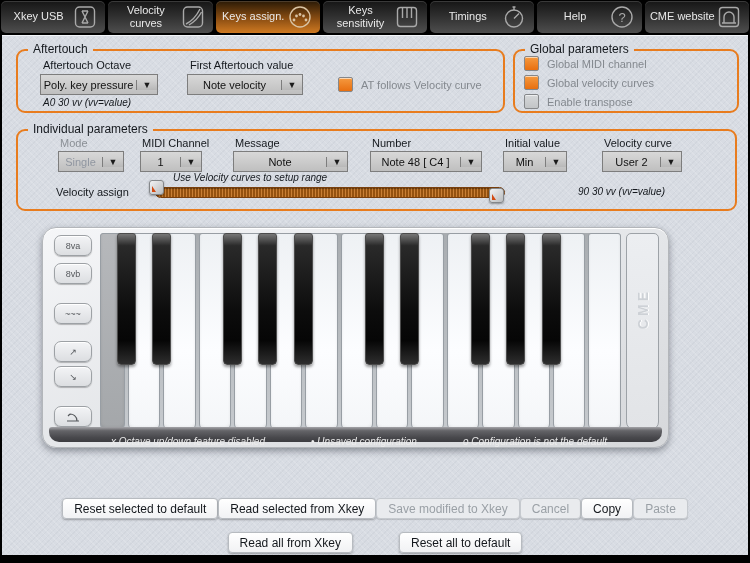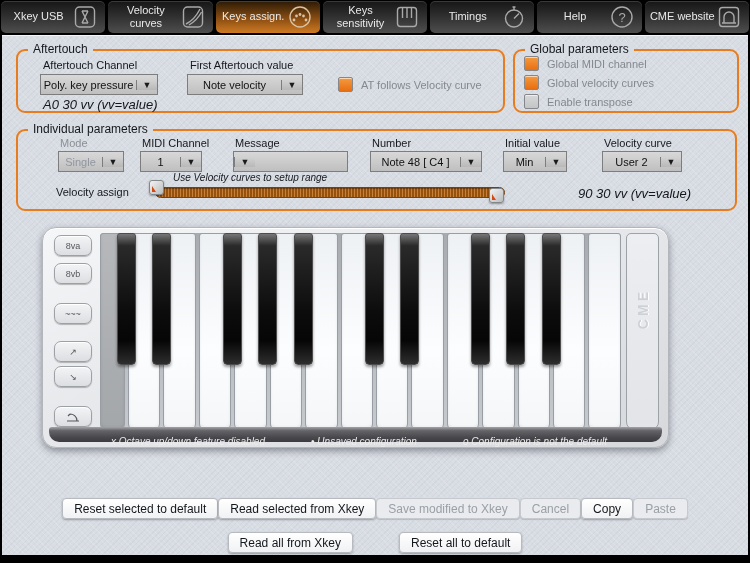--- a/index.html
+++ b/index.html
@@ -20,21 +20,21 @@
   
   .main{position:absolute;top:35px;left:2px;right:2px;bottom:8px;background:#d8dce3;border-top:1px solid #f2f5f9;}
   .main::before{content:"";position:absolute;inset:0;background:repeating-linear-gradient(45deg,rgba(255,255,255,.14) 0 1px,transparent 1px 4px),repeating-linear-gradient(-45deg,rgba(120,128,140,.07) 0 1px,transparent 1px 4px);pointer-events:none;}
 
   
   .group{position:absolute;border:2px solid #e87c1e;border-radius:9px;box-sizing:border-box;}
   .group-legend{position:absolute;top:-9px;left:10px;background:#d8dce3;padding:0 5px;font-size:12px;color:#14181d;white-space:nowrap;}
 
   .fld-label{position:absolute;font-size:11px;color:#14181d;white-space:nowrap;}
   .fld-label.dim{color:#8b9096;}
-  .note{position:absolute;font-size:13px;font-style:italic;color:#14181d;white-space:nowrap;}
+  .note{position:absolute;font-size:10px;font-style:italic;color:#14181d;white-space:nowrap;}
 
   
   .dropdown{position:absolute;height:21px;display:flex;align-items:center;background:linear-gradient(180deg,#d8d8d8,#bfbfbf);border:1px solid #7d7d7d;box-sizing:border-box;cursor:pointer;}
   .dd-value{flex:1;display:flex;align-items:center;justify-content:center;font-size:11px;color:#111;overflow:hidden;white-space:nowrap;padding:0 3px;}
   .dropdown.disabled .dd-value{color:#9096a0;}
   .dd-arrow{width:20px;border-left:1px solid #7d7d7d;display:flex;align-items:center;justify-content:center;font-size:9px;color:#1a1a1a;background:linear-gradient(180deg,#d2d2d2,#b8b8b8);}
 
   
   .cbrow{position:absolute;display:flex;align-items:center;gap:8px;}
   .cb{width:15px;height:15px;border:1px solid #85878a;border-radius:2px;box-sizing:border-box;background:linear-gradient(180deg,#d6d8da,#c2c4c6);box-shadow:inset 0 1px 0 rgba(255,255,255,.6);cursor:pointer;flex:0 0 15px;}
@@ -137,21 +137,21 @@
             <path class="st" d="M8 19 V13 A5 5 0 0 1 18 13 V19 M6 19 H20"></path>
           </svg>
       </span>
     </div>
   </div>
 
   <div class="main">
 
     <div class="group" style="left:14px;top:13px;width:489px;height:64px;">
       <span class="group-legend">Aftertouch</span>
-      <span class="fld-label" style="left:25px;top:8px;">Aftertouch Channel</span>
+      <span class="fld-label" style="left:25px;top:8px;">Aftertouch Octave</span>
       <span class="fld-label" style="left:172px;top:8px;">First Aftertouch value</span>
       <div class="dropdown" style="left:22px;top:23px;width:118px;">
         <span class="dd-value">Poly. key pressure</span>
         <span class="dd-arrow">▼</span>
       </div>
       <div class="dropdown" style="left:169px;top:23px;width:116px;">
         <span class="dd-value">Note velocity</span>
         <span class="dd-arrow">▼</span>
       </div>
       <div class="cbrow" style="left:320px;top:26px;">
@@ -187,20 +187,21 @@
       </div>
 
       <span class="fld-label" style="left:124px;top:6px;">MIDI Channel</span>
       <div class="dropdown" style="left:122px;top:20px;width:62px;">
         <span class="dd-value">1</span>
         <span class="dd-arrow">▼</span>
       </div>
 
       <span class="fld-label" style="left:217px;top:6px;">Message</span>
       <div class="dropdown" style="left:215px;top:20px;width:115px;">
+        <span class="dd-value">Note</span>
         <span class="dd-arrow">▼</span>
       </div>
 
       <span class="fld-label" style="left:354px;top:6px;">Number</span>
       <div class="dropdown" style="left:352px;top:20px;width:112px;">
         <span class="dd-value">Note 48 [ C4 ]</span>
         <span class="dd-arrow">▼</span>
       </div>
 
       <span class="fld-label" style="left:487px;top:6px;">Initial value</span>

